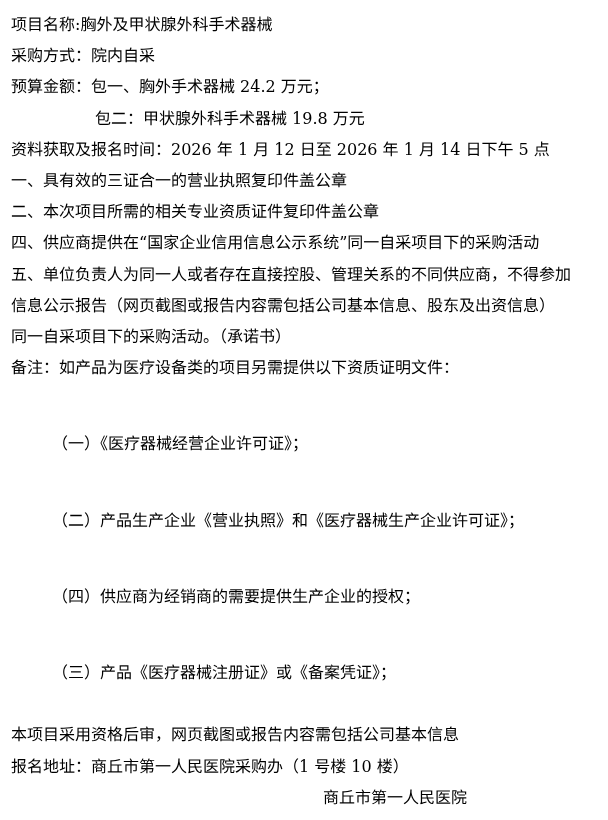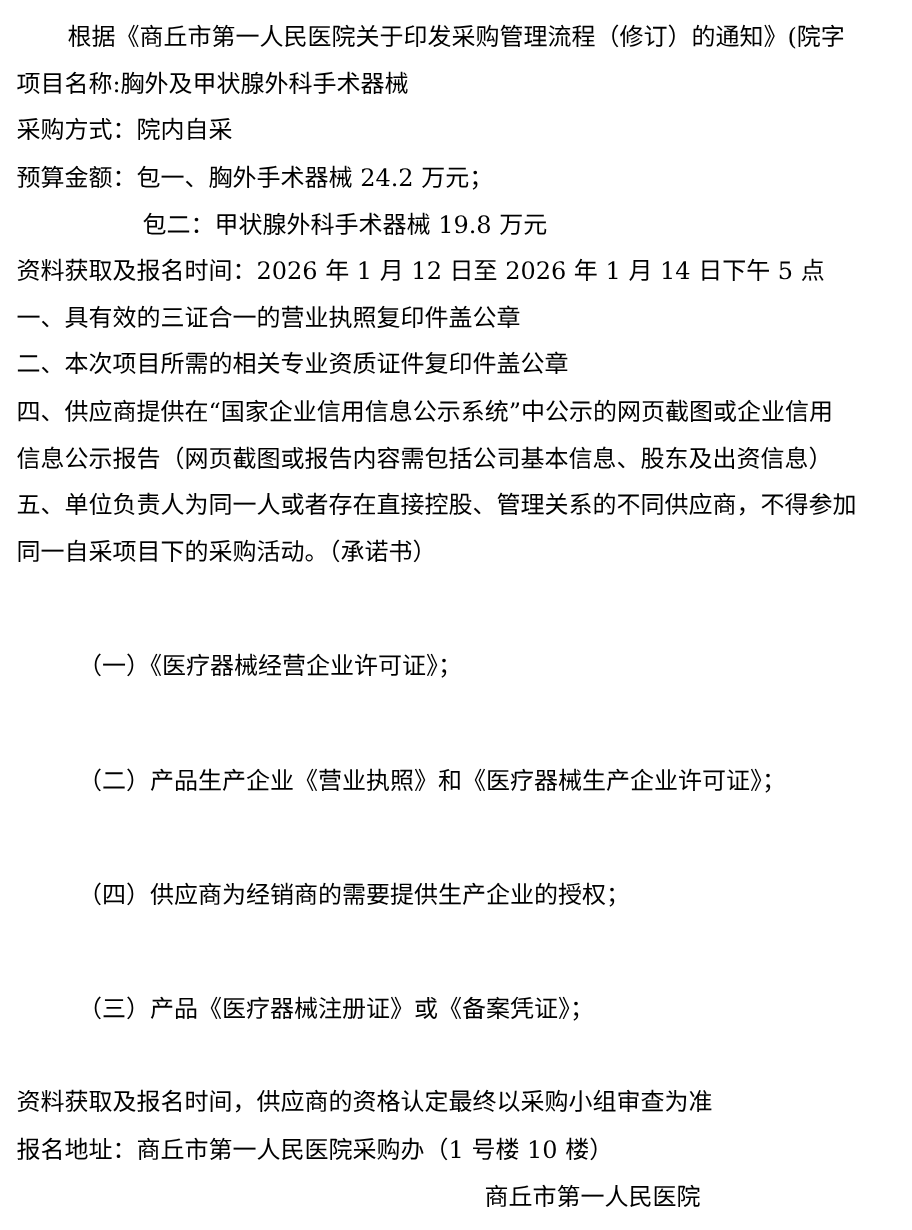--- a/index.html
+++ b/index.html
@@ -27,34 +27,34 @@
   .pkg2  { padding-left: 84px; }
   .item  { padding-left: 41px; margin-top: 45px; }
   .sig   { padding-left: 312px; }
   .date  { padding-left: 332px; }
   .blank { min-height: 31.2px; }
 </style>
 </head>
 <body>
 
 <div class="doc">
-  <p class="line indent-first">根据《商丘市第一人民医院关于印发采购管理流程（修订）的通知》(院字</p>
   <p class="line">项目名称:胸外及甲状腺外科手术器械</p>
   <p class="line">采购方式：院内自采</p>
   <p class="line">预算金额：包一、胸外手术器械 24.2 万元；</p>
   <p class="line pkg2">包二：甲状腺外科手术器械 19.8 万元</p>
   <p class="line">资料获取及报名时间：2026 年 1 月 12 日至 2026 年 1 月 14 日下午 5 点</p>
   <p class="line">一、具有效的三证合一的营业执照复印件盖公章</p>
   <p class="line">二、本次项目所需的相关专业资质证件复印件盖公章</p>
-  <p class="line">四、供应商提供在“国家企业信用信息公示系统”中公示的网页截图或企业信用</p>
+  <p class="line">四、供应商提供在“国家企业信用信息公示系统”同一自采项目下的采购活动</p>
+  <p class="line">五、单位负责人为同一人或者存在直接控股、管理关系的不同供应商，不得参加</p>
   <p class="line">信息公示报告（网页截图或报告内容需包括公司基本信息、股东及出资信息）</p>
-  <p class="line">五、单位负责人为同一人或者存在直接控股、管理关系的不同供应商，不得参加</p>
   <p class="line">同一自采项目下的采购活动。（承诺书）</p>
+  <p class="line">备注：如产品为医疗设备类的项目另需提供以下资质证明文件：</p>
   <p class="line item">（一）《医疗器械经营企业许可证》；</p>
   <p class="line item">（二）产品生产企业《营业执照》和《医疗器械生产企业许可证》；</p>
   <p class="line item">（四）供应商为经销商的需要提供生产企业的授权；</p>
   <p class="line item">（三）产品《医疗器械注册证》或《备案凭证》；</p>
   <p class="line blank"></p>
-  <p class="line">资料获取及报名时间，供应商的资格认定最终以采购小组审查为准</p>
+  <p class="line">本项目采用资格后审，网页截图或报告内容需包括公司基本信息</p>
   <p class="line">报名地址：商丘市第一人民医院采购办（1 号楼 10 楼）</p>
   <p class="line sig">商丘市第一人民医院</p>
   <p class="line date">2026 年 1 月 12 日</p>
 </div>
 
 </body></html>

